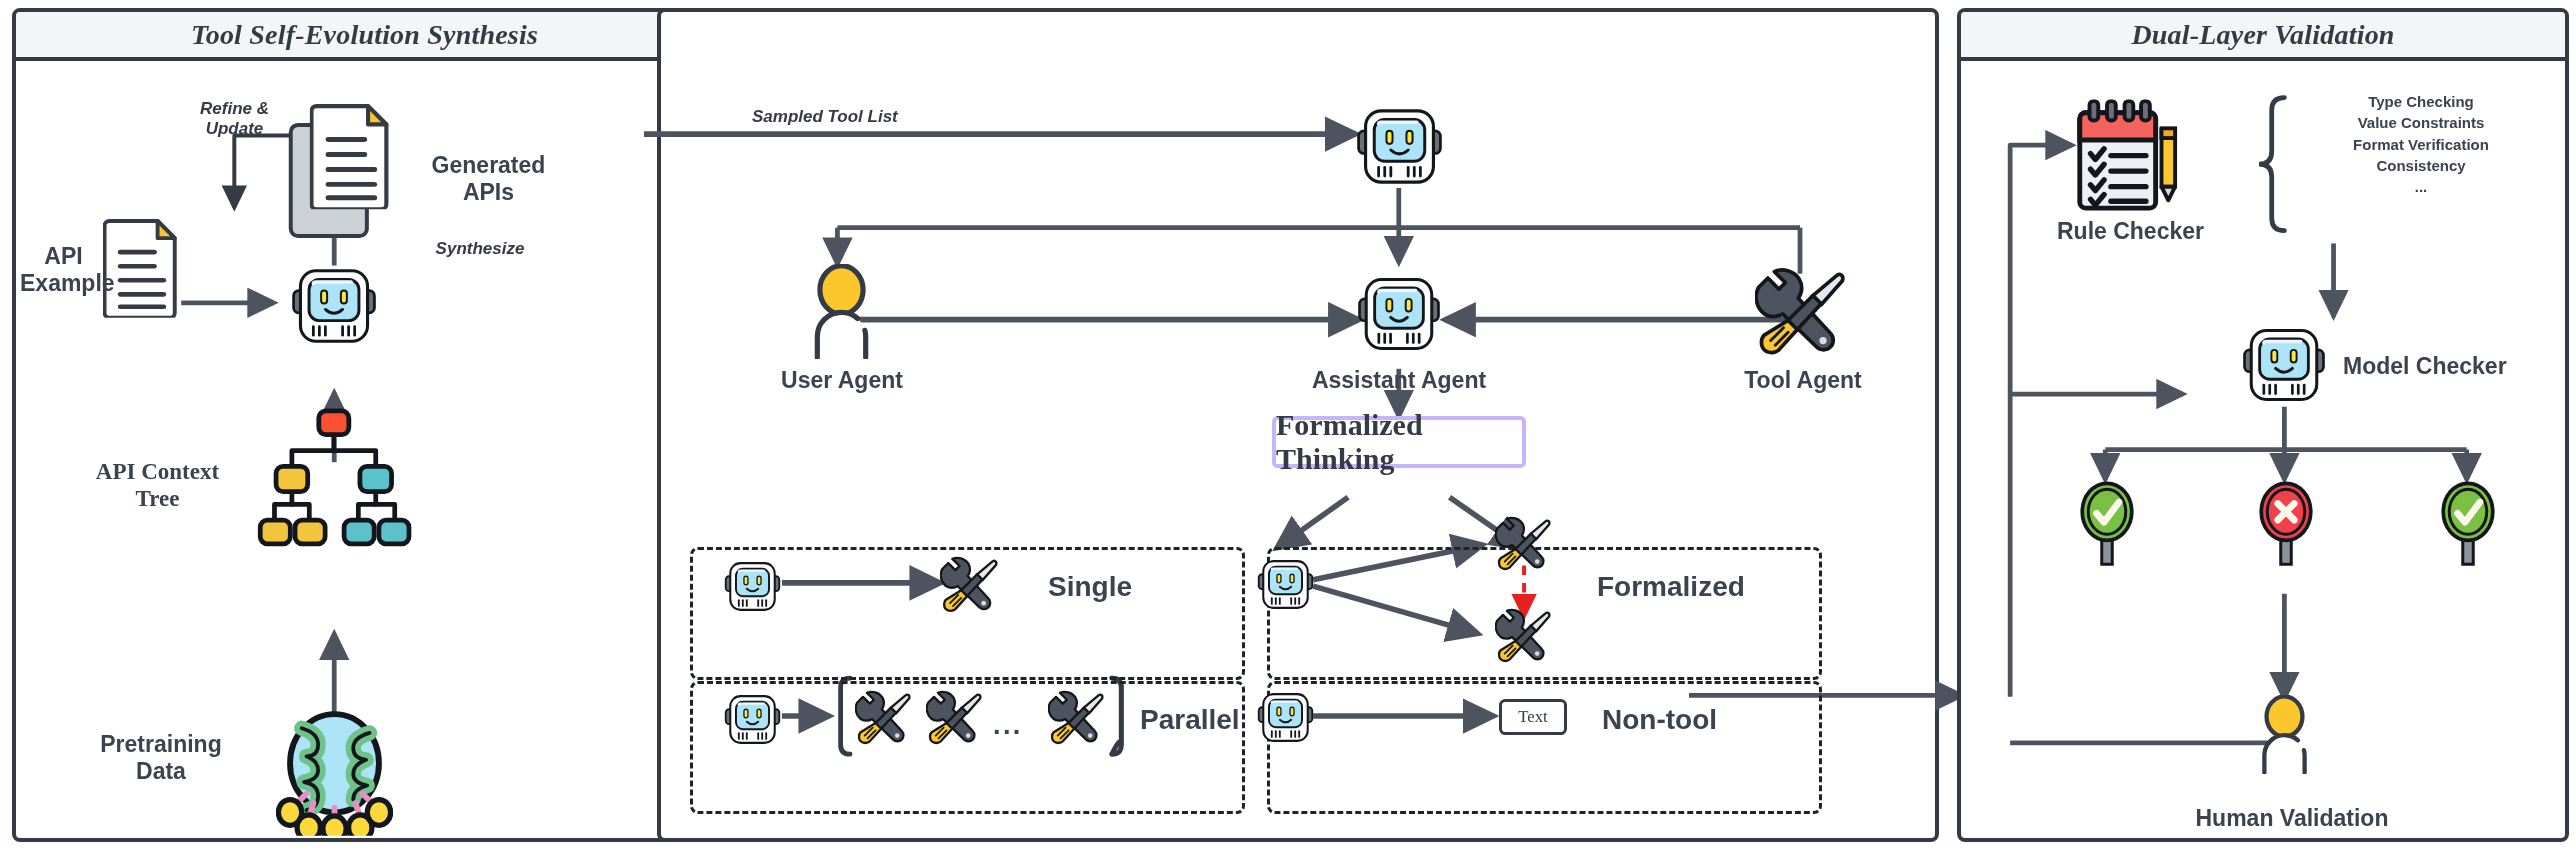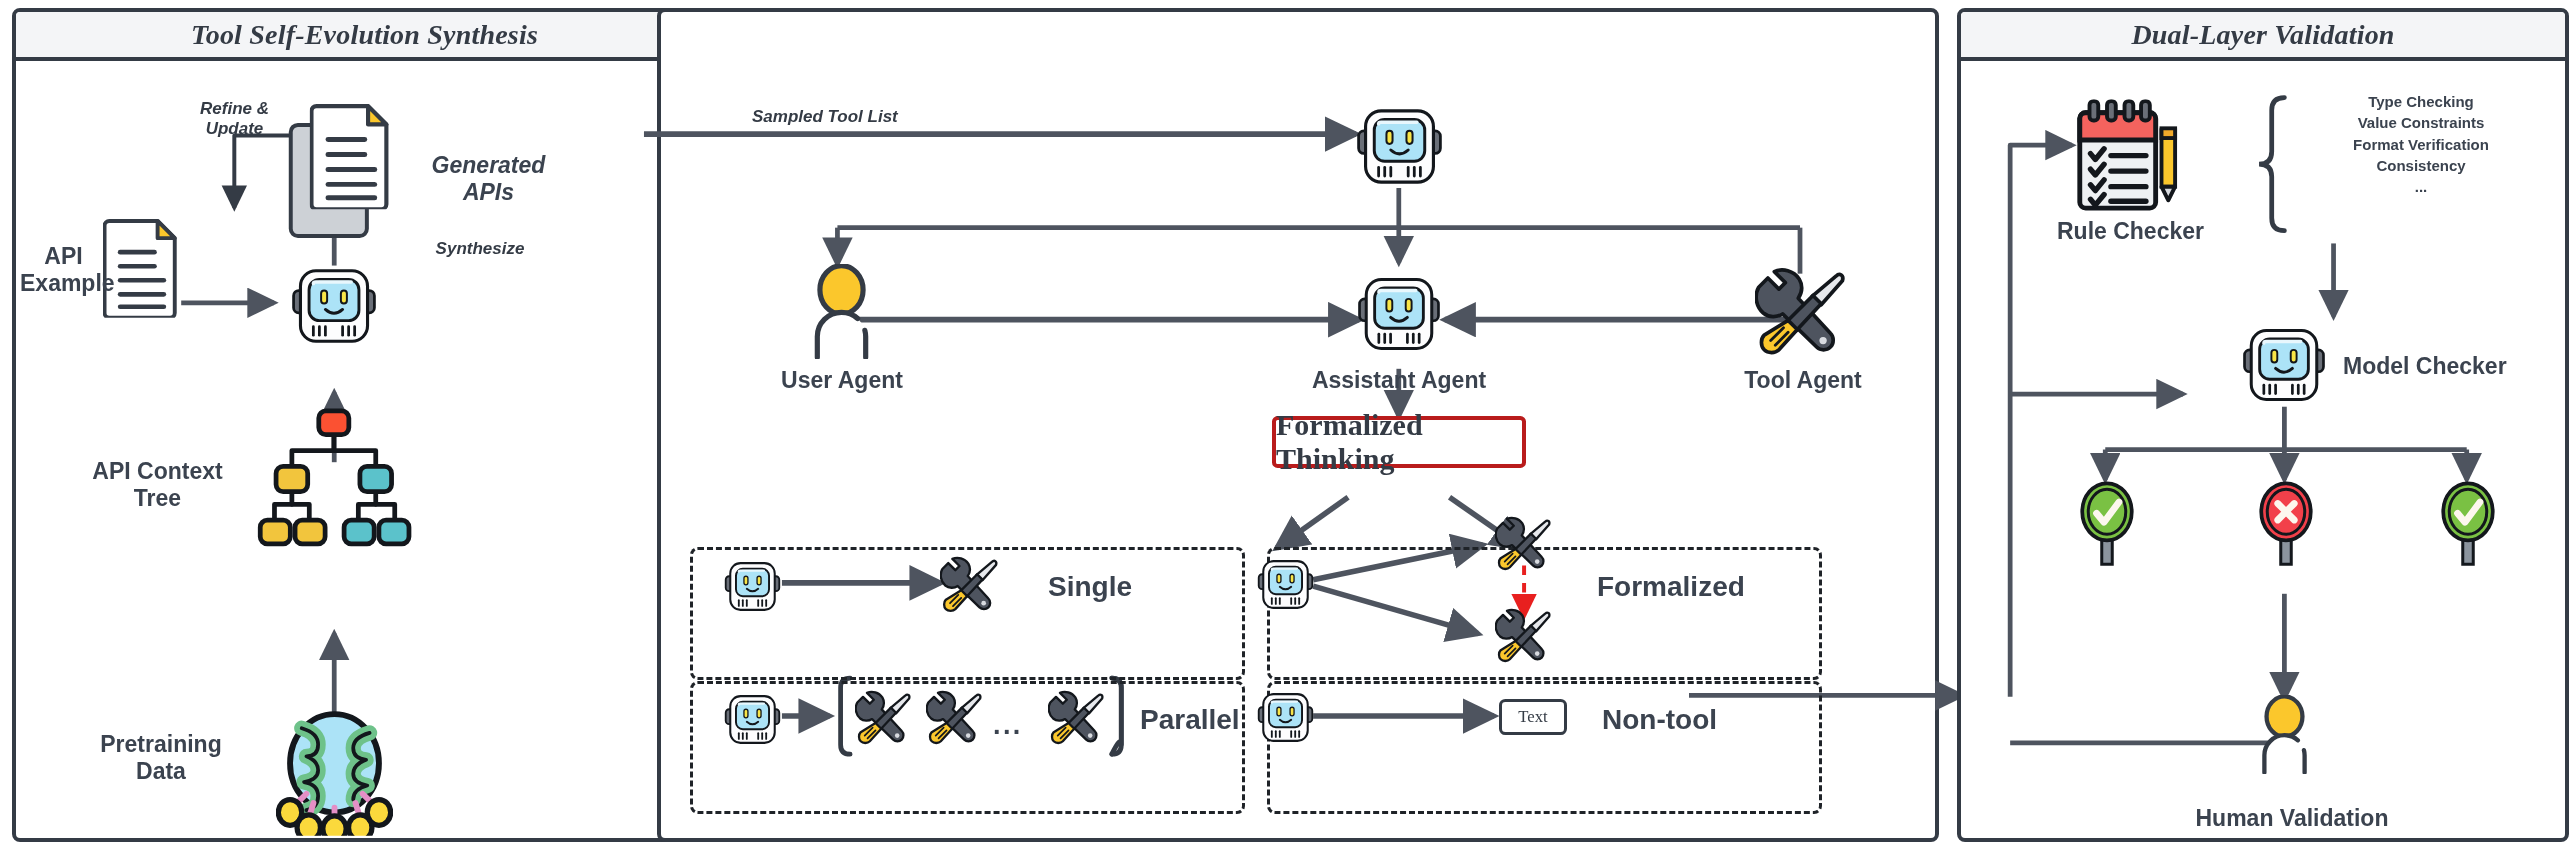--- a/index.html
+++ b/index.html
@@ -63,21 +63,21 @@
 
   
   .ov { position: absolute; left: 0; top: 0; overflow: visible; pointer-events: none; }
 
   
   .ico { position: absolute; }
 
   
   #ft-box {
     position: absolute;
-    border: 4px solid #b91c1c;
+    border: 4px solid #c4b5fd;
     border-radius: 5.6px;
     background: #fff;
     display: flex; align-items: center; justify-content: center;
   }
   #ft-box span {
     font-family: "Liberation Serif", serif;
     font-weight: bold;
     font-size: 30px;
     color: #343b45;
   }
@@ -280,21 +280,21 @@
           <rect x="6" y="30" width="96" height="140" rx="9" fill="#cdd1d6" stroke="#343b45" stroke-width="5"></rect>
           <g transform="translate(30,0) scale(1.05,1.05)">
             <use href="#sym-doc" x="0" y="0" width="100" height="130"></use>
           </g>
         </svg>
       </div>
 
       <div class="lbl-italic" style="left:139px; top:38px; width:159px;">Refine &amp;
 Update</div>
 
-      <div class="lbl" style="left:389px; top:91px; width:167px;font-style:italic;">Generated
+      <div class="lbl" style="left:389px; top:91px; width:167px;">Generated
 APIs</div>
 
       <div class="lbl-italic" style="left:361px; top:178px; width:206px;">Synthesize</div>
 
       <div class="ico" style="left:87px; top:155px; width:78px; height:102px;">
         <svg width="78" height="102" viewBox="0 0 100 130" aria-hidden="true">
           <use href="#sym-doc" x="0" y="0" width="100" height="130"></use>
         </svg>
       </div>
 
@@ -320,21 +320,21 @@
           <rect x="92" y="26" width="38" height="30" rx="9" fill="#fb5132" stroke="#13171c" stroke-width="6"></rect>
           <rect x="38" y="96" width="40" height="32" rx="9" fill="#f2c53d" stroke="#13171c" stroke-width="6"></rect>
           <rect x="144" y="96" width="40" height="32" rx="9" fill="#5bc2cb" stroke="#13171c" stroke-width="6"></rect>
           <rect x="18" y="164" width="38" height="30" rx="9" fill="#f2c53d" stroke="#13171c" stroke-width="6"></rect>
           <rect x="62" y="164" width="38" height="30" rx="9" fill="#f2c53d" stroke="#13171c" stroke-width="6"></rect>
           <rect x="124" y="164" width="38" height="30" rx="9" fill="#5bc2cb" stroke="#13171c" stroke-width="6"></rect>
           <rect x="168" y="164" width="38" height="30" rx="9" fill="#5bc2cb" stroke="#13171c" stroke-width="6"></rect>
         </svg>
       </div>
 
-      <div class="lbl" style="left:56px; top:397px; width:171px;">API Context
+      <div class="lbl" style="left:56px; top:397px; width:171px;font-family:Liberation Serif, serif;">API Context
 Tree</div>
 
       <div class="ico" style="left:260px; top:646px; width:117px; height:129px;">
         <svg width="117" height="129" viewBox="0 0 100 110" aria-hidden="true">
           <use href="#sym-globe" x="0" y="0" width="100" height="110"></use>
         </svg>
       </div>
 
       <div class="lbl" style="left:56px; top:670px; width:178px;">Pretraining
 Data</div>

